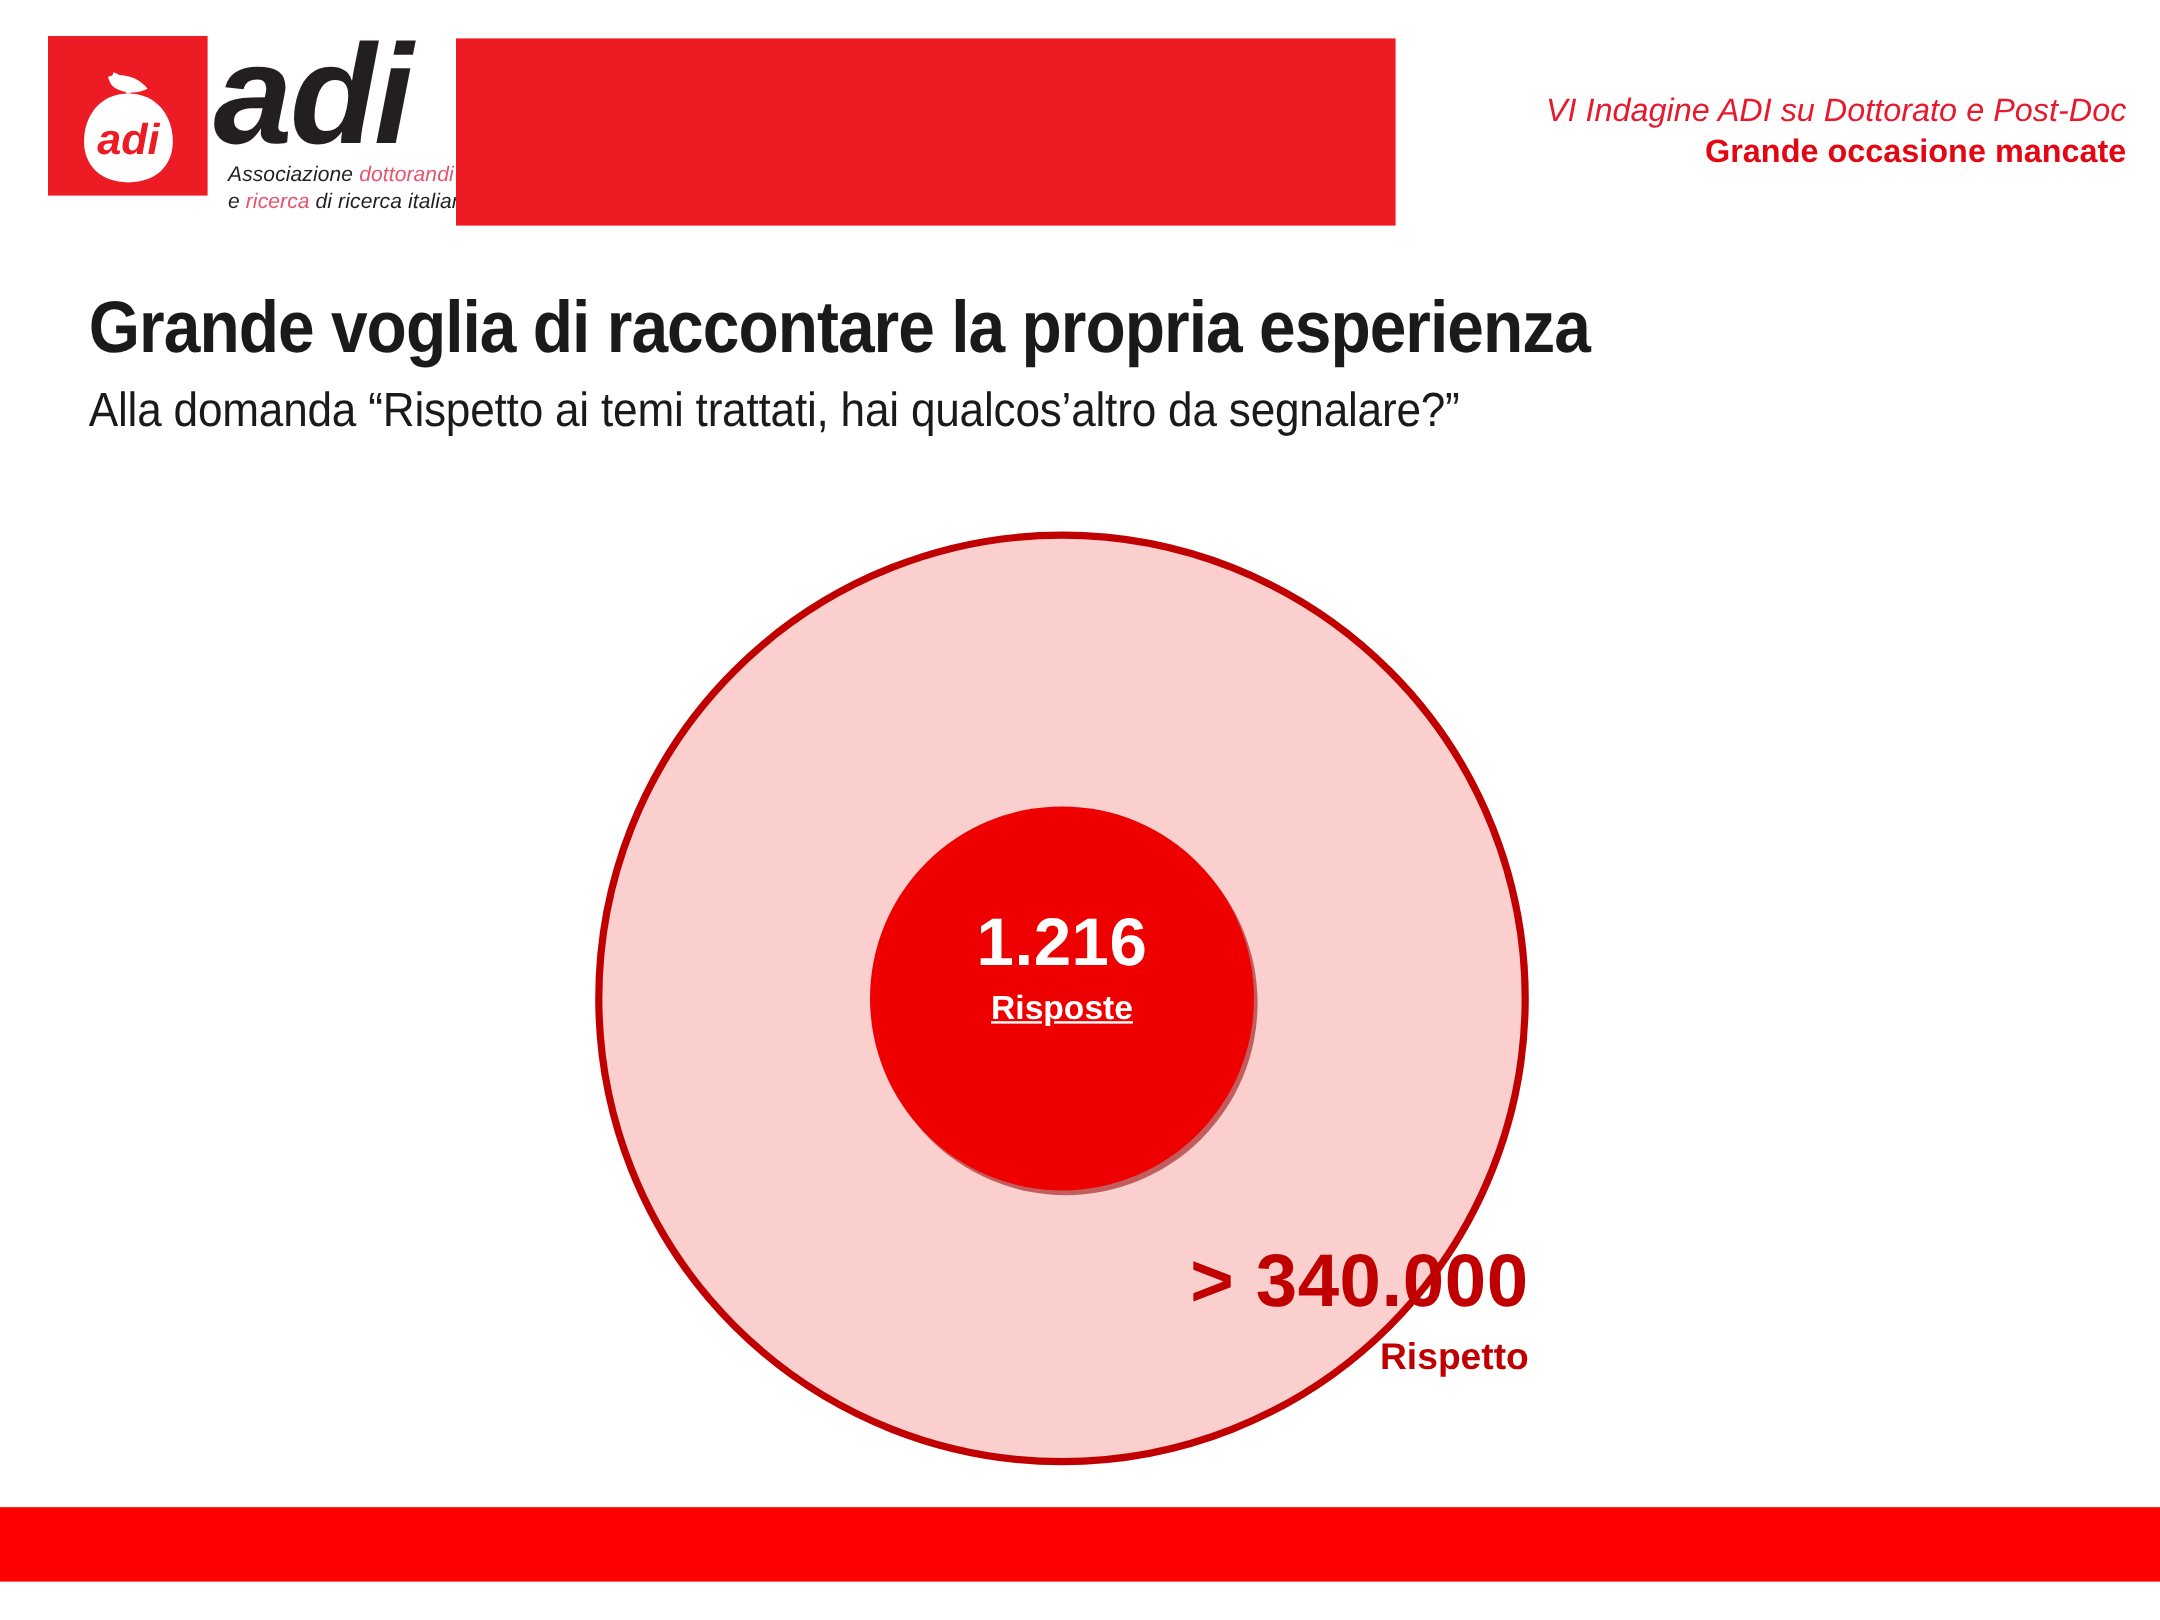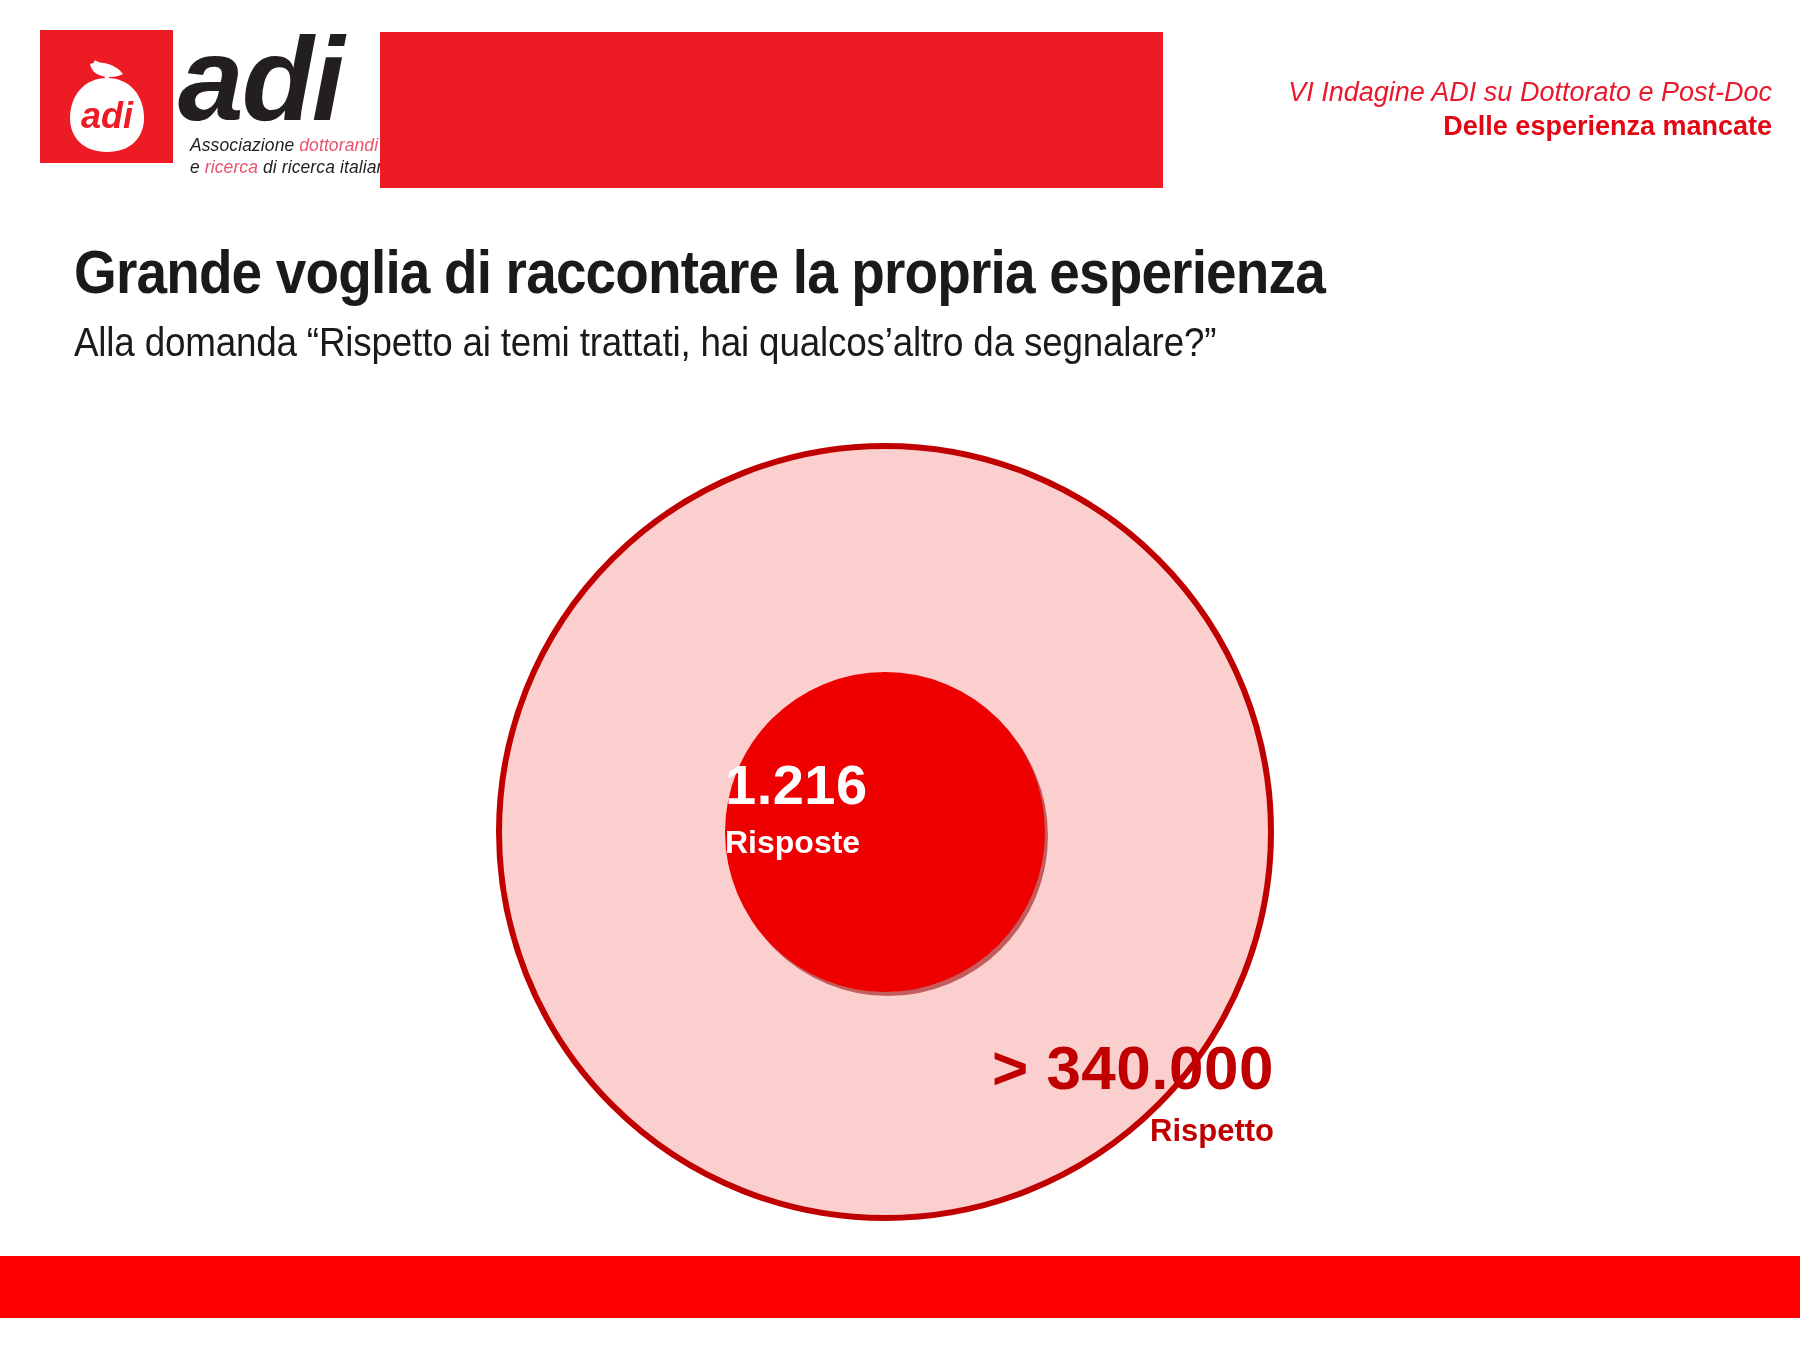--- a/index.html
+++ b/index.html
@@ -155,35 +155,36 @@
     height: 320px;
     border-radius: 50%;
     background: #EE0000;
     box-shadow: 3px 4px 0 0 rgba(150, 0, 0, 0.55);
   }
   #inner-circle-labels {
     position: absolute;
     left: 0;
     top: 84px;
     width: 320px;
-    text-align: left;
+    text-align: center;
   }
   #responses-value {
     font-size: 56px;
     font-weight: bold;
     color: #ffffff;
     line-height: 1.05;
     letter-spacing: 0.5px;
   }
   #responses-label {
-    font-size: 32px;
+    font-size: 28px;
     font-weight: bold;
     color: #ffffff;
     line-height: 1.2;
     margin-top: 8px;
+    text-decoration: underline;
   }
 
   #characters-block {
     position: absolute;
     left: 496px;
     top: 1035px;
     width: 778px;
     text-align: right;
   }
   #characters-value {
@@ -227,21 +228,21 @@
     </div>
     <div id="adi-logo-wordmark">adi</div>
     <div class="adi-logo-tagline" id="adi-logo-tagline-1"><span>Associazione </span><span class="tagline-accent">dottorandi</span></div>
     <div class="adi-logo-tagline" id="adi-logo-tagline-2"><span>e </span><span class="tagline-accent">ricerca</span><span> di ricerca italiani</span></div>
   </div>
 
   <div id="header-red-block"></div>
 
   <div id="header-survey-text">
     <div id="header-survey-line1">VI Indagine ADI su Dottorato e Post-Doc</div>
-    <div id="header-survey-line2">Delle esperienza mancate</div>
+    <div id="header-survey-line2">Grande occasione mancate</div>
   </div>
 
 </div>
 
 <div id="slide-title">Grande voglia di raccontare la propria esperienza</div>
 <div id="slide-subtitle">Alla domanda “Rispetto ai temi trattati, hai qualcos’altro da segnalare?”</div>
 
 <div id="figure-area">
 
   <div id="outer-circle"></div>

